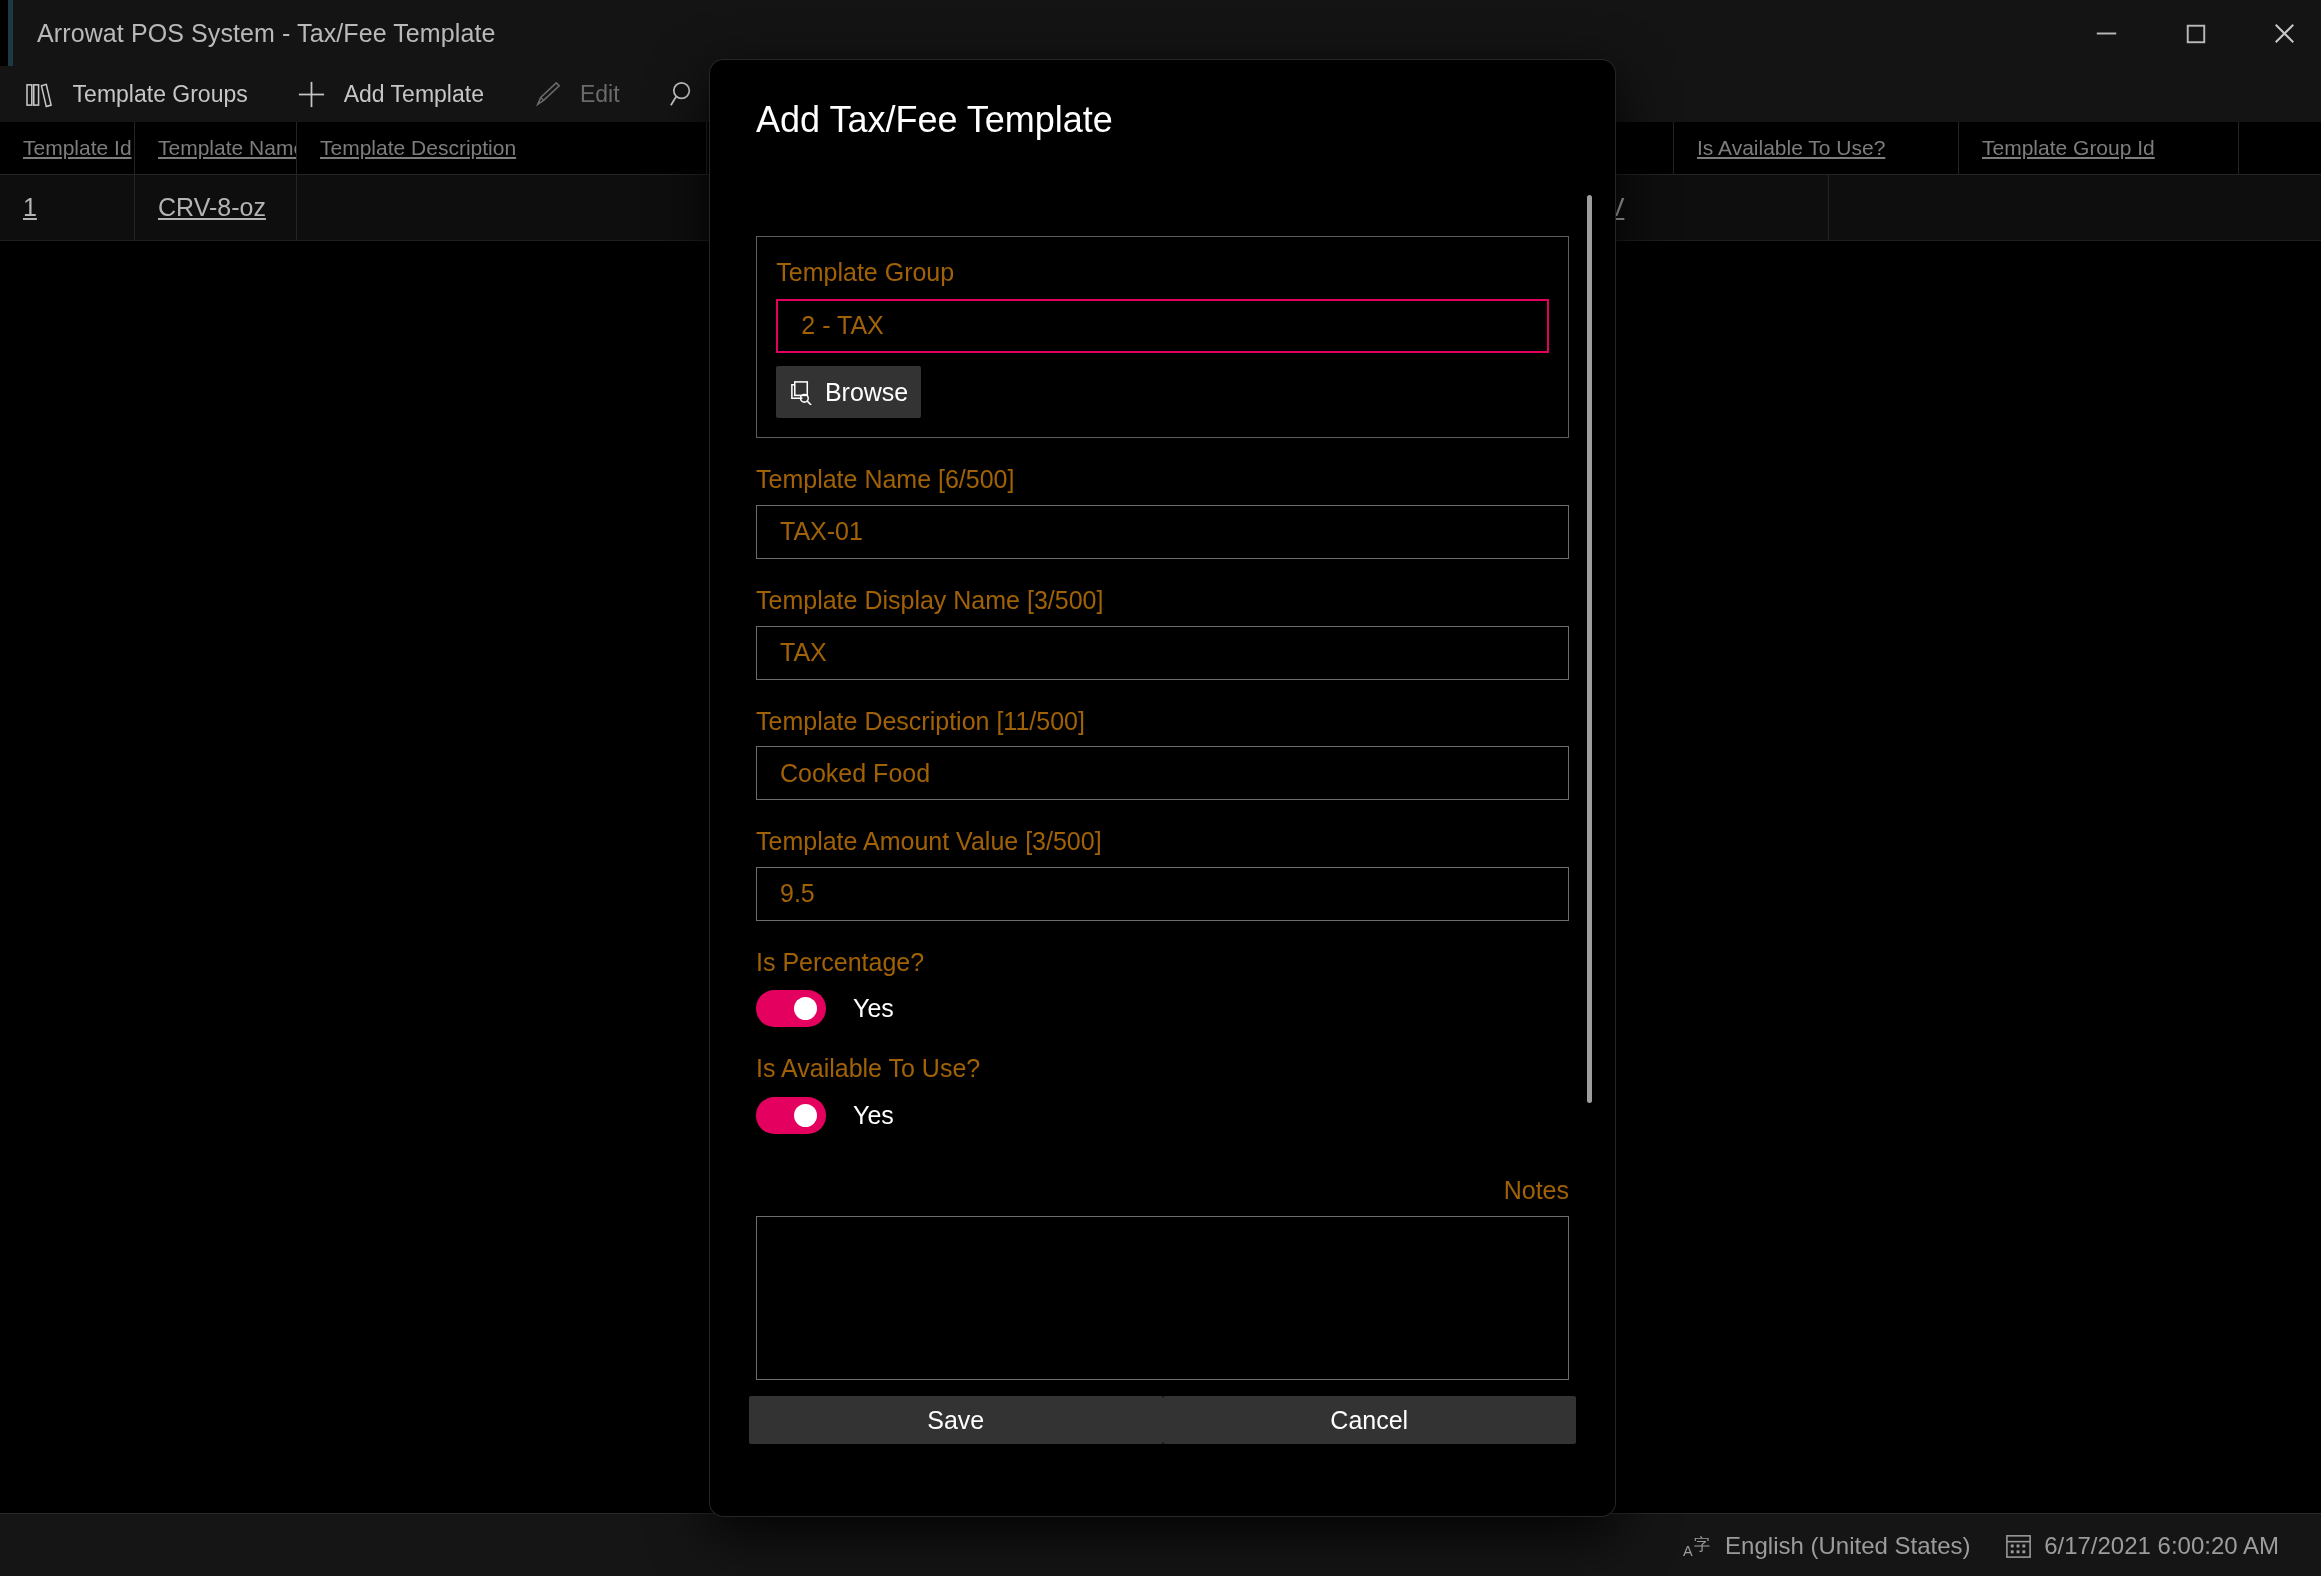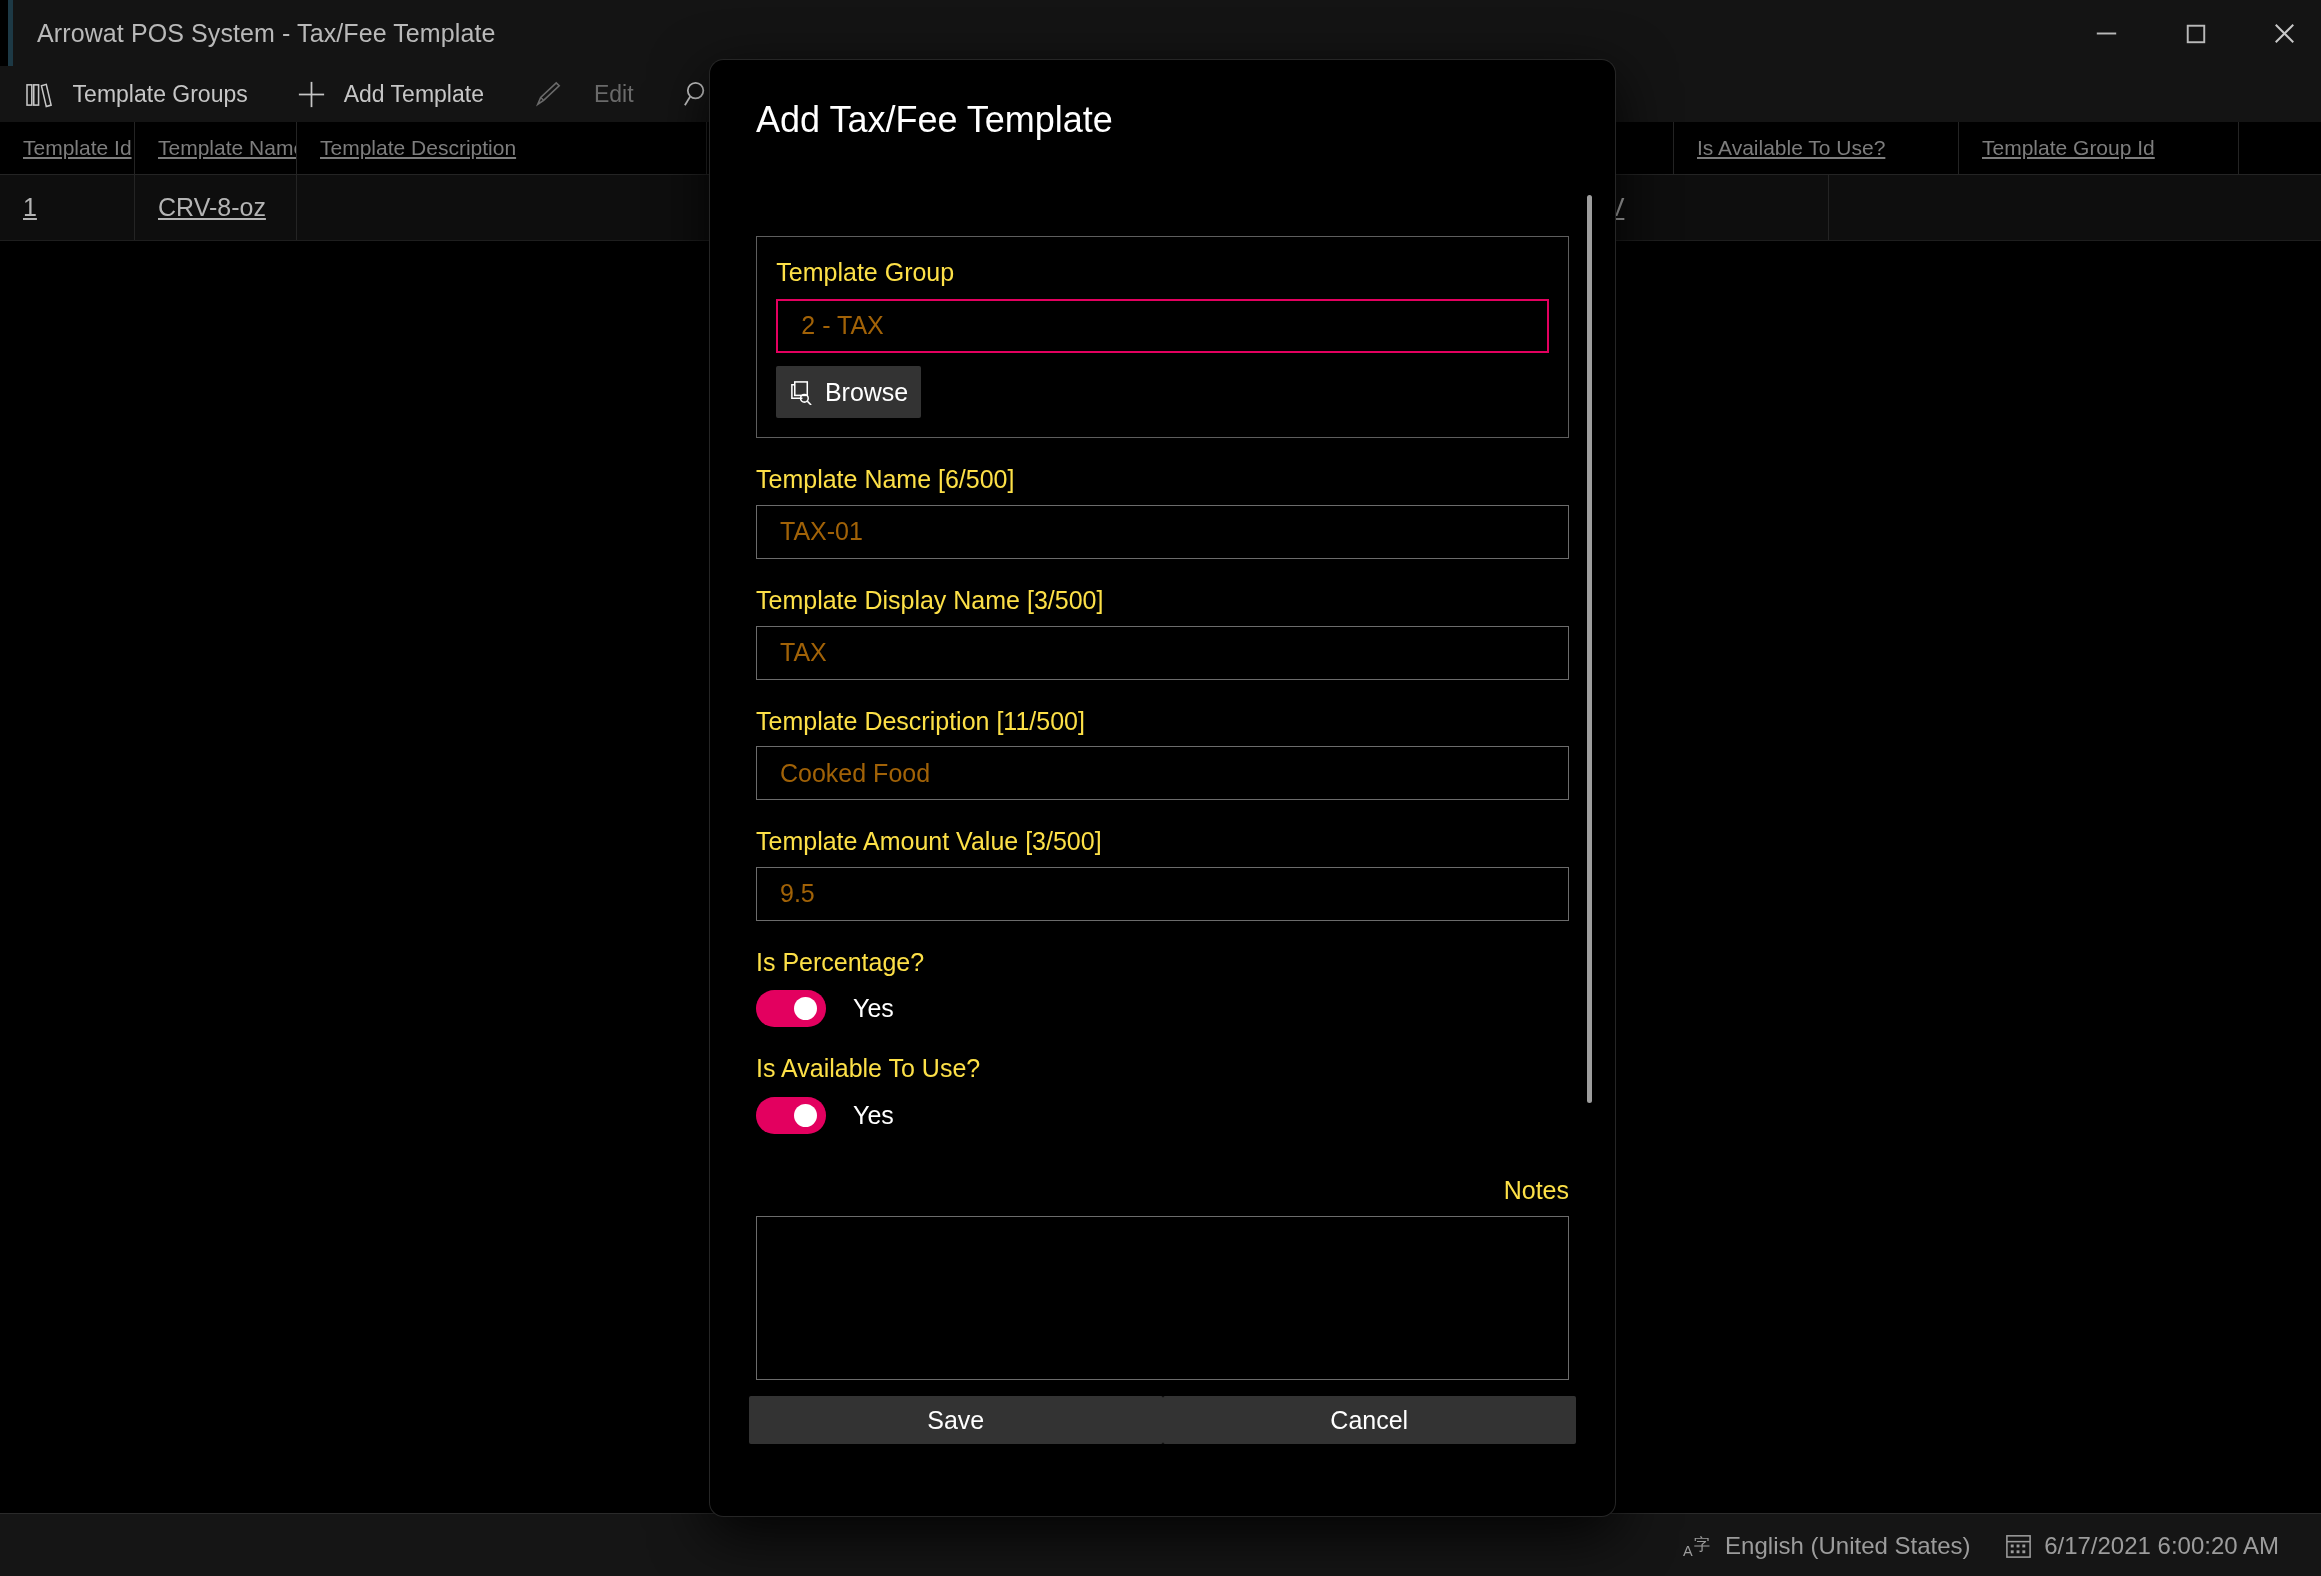--- a/index.html
+++ b/index.html
@@ -54,21 +54,21 @@
   }
   .tb-item {
     display: flex; align-items: center;
     height: 56px;
     padding: 0 17.4px 0 0;
     margin-right: 27px;
     color: #c6c6c6;
     font-size: 23px;
     white-space: nowrap;
   }
-  .tb-item.disabled { color: #6a6a6a; gap: 14px; }
+  .tb-item.disabled { color: #6a6a6a; }
   .tb-icon {
     width: 39px; height: 33px;
     display: flex; align-items: center; justify-content: center;
     margin-right: 12.6px;
   }
   .tb-icon svg { display: block; }
 
   
   .grid {
     position: absolute; top: 122px; left: 0;
@@ -143,21 +143,21 @@
     overflow: hidden;
   }
   .dlg-inner { padding: 0 46px 0 46px; }
 
   .groupbox {
     border: 1px solid #5e5e5e;
     padding: 21px 19.3px 19.3px 19.3px;
     margin-top: 60px;
   }
   .lbl {
-    font-size: 25px; color: #fde047;
+    font-size: 25px; color: #a16207;
     margin-bottom: 11.6px;
     white-space: nowrap;
   }
   .tbx {
     height: 50px;
     border: 1px solid #6c6c6c;
     background: #000000;
     color: #a16207;
     font-size: 25px;
     display: flex; align-items: center;

